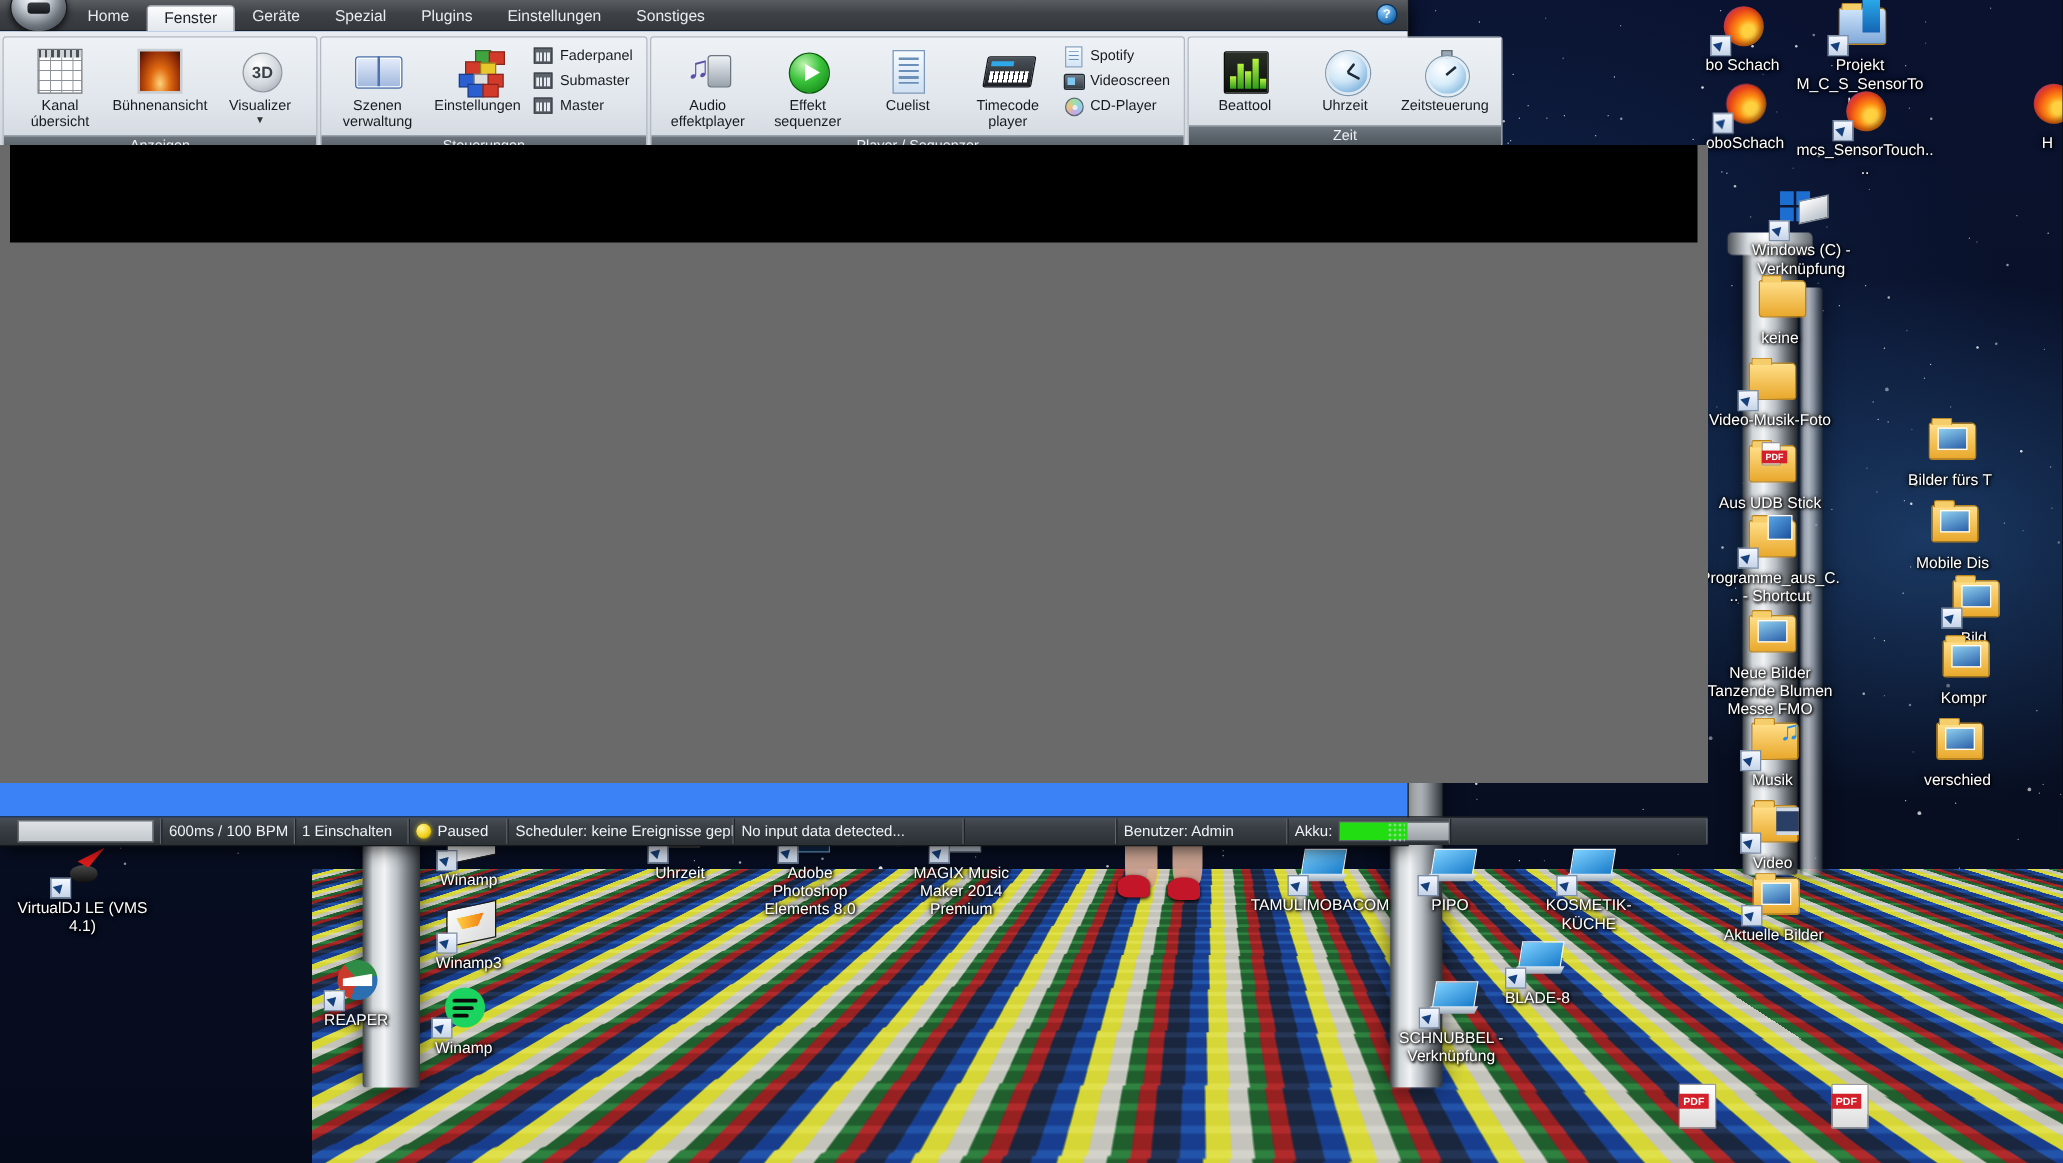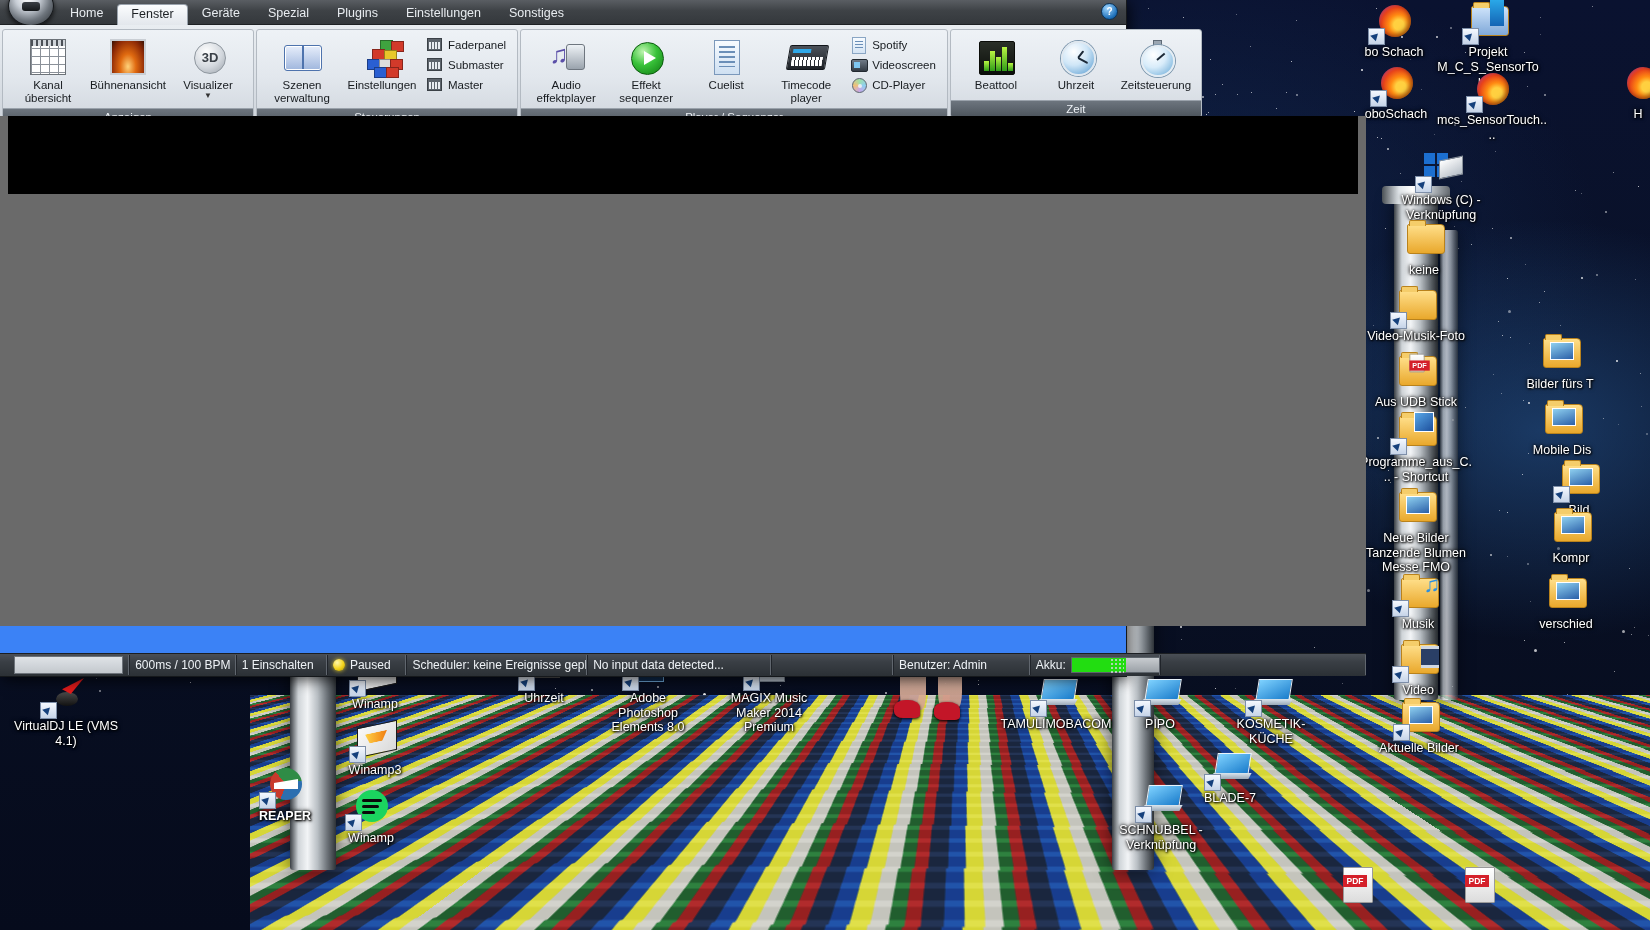--- a/index.html
+++ b/index.html
@@ -947,21 +947,21 @@
   <div class="shoe" style="left:934px;top:702px;width:26px;height:18px;"></div>
 
   <div id="iconlayer">
       <div class="dicon" style="left: 14px; top: 674px; width: 104px;">
         <div class="glyph">
           <span class="ic-rocket"></span>
           <span class="shortcutArrow"></span>
         </div>
         <div class="lbl">VirtualDJ LE (VMS 4.1)</div>
       </div>
-      <div class="dicon" style="left: 242px; top: 764px; width: 86px; font-weight: bold;">
+      <div class="dicon" style="left: 242px; top: 764px; width: 86px;">
         <div class="glyph">
           <span class="ic-reaper"></span>
           <span class="shortcutArrow"></span>
         </div>
         <div class="lbl">REAPER</div>
       </div>
       <div class="dicon" style="left: 330px; top: 652px; width: 90px;">
         <div class="glyph">
           <span class="ic-winamp"></span>
           <span class="shortcutArrow"></span>
@@ -1038,21 +1038,21 @@
         <div class="lbl">KOSMETIK-KÜCHE</div>
       </div>
       <div class="dicon" style="left: 1188px; top: 746px; width: 84px;">
         <div class="glyph">
           <span class="ic-monitor">
             <span class="scr"></span>
             <span class="base"></span>
           </span>
           <span class="shortcutArrow"></span>
         </div>
-        <div class="lbl">BLADE-7</div>
+        <div class="lbl">BLADE-8</div>
       </div>
       <div class="dicon" style="left: 1114px; top: 778px; width: 94px;">
         <div class="glyph">
           <span class="ic-monitor">
             <span class="scr"></span>
             <span class="base"></span>
           </span>
           <span class="shortcutArrow"></span>
         </div>
         <div class="lbl">SCHNUBBEL - Verknüpfung</div>

